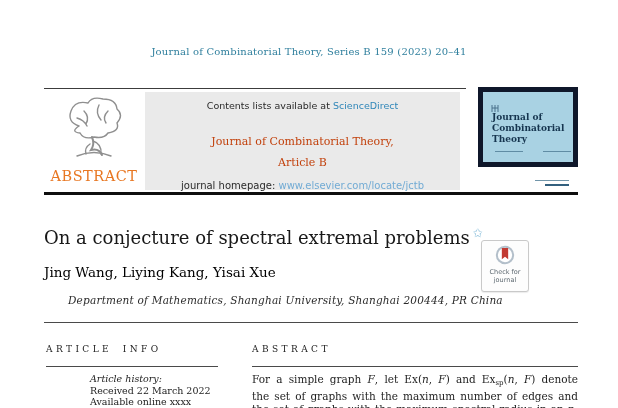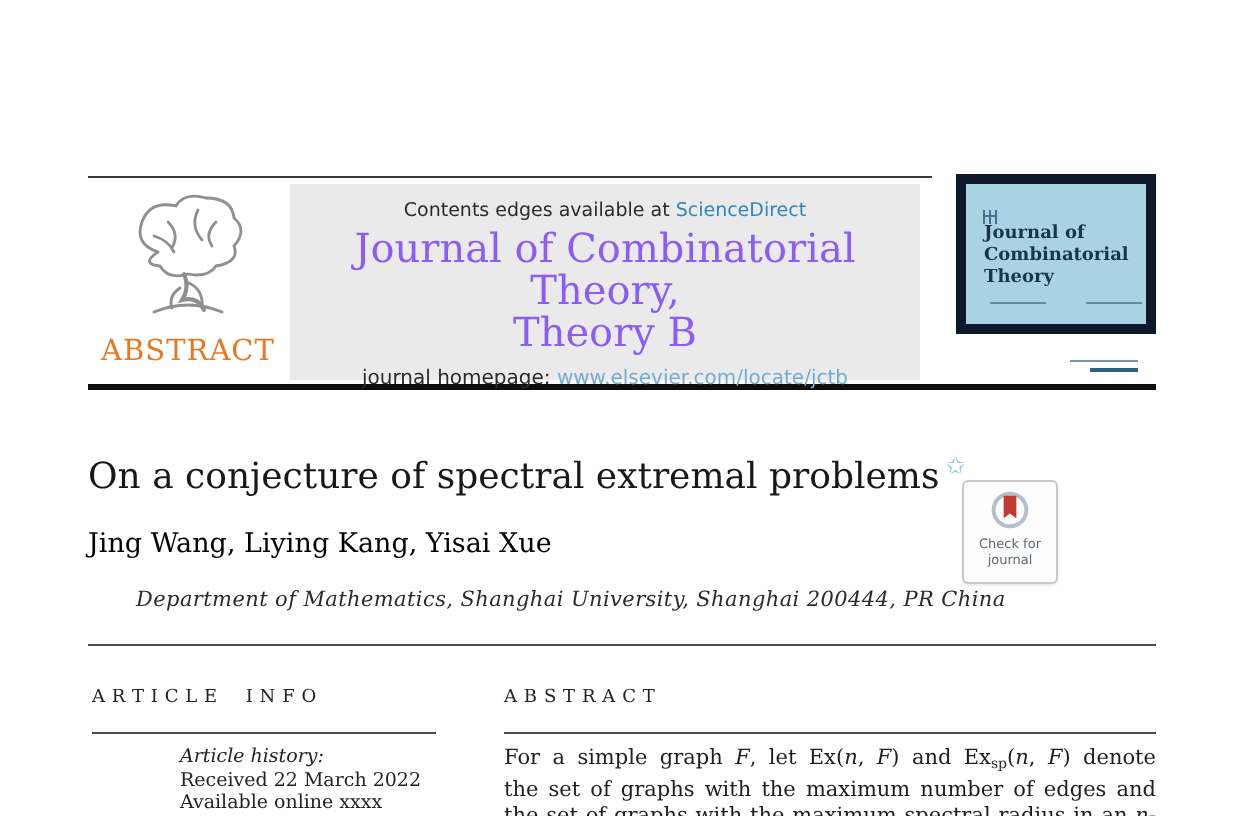--- a/index.html
+++ b/index.html
@@ -18,21 +18,21 @@
 
   #logo-block{left:46px;top:94px;width:96px;height:96px;text-align:center;}
   #logo-word{font-family:"DejaVu Serif","Liberation Serif",serif;
     color:#e87722;font-size:14.5px;letter-spacing:.5px;margin-top:-2px;}
 
   #grey-box{left:145px;top:92px;width:315px;height:98px;background:#eaeaea;
     text-align:center;}
   .sans{font-family:"DejaVu Sans","Liberation Sans",sans-serif;}
   #contents-line{margin-top:8px;font-size:9.5px;color:#2b2b2b;}
   #sciencedirect-link{color:#2f86b8;}
-  #gb-title{margin-top:3px;font-size:20px;line-height:21px;color:#8b5cf6;}
+  #gb-title{margin-top:20px;font-size:11px;line-height:21px;color:#c2410c;}
   #homepage-line{margin-top:7px;font-size:10px;color:#2b2b2b;}
   #homepage-link{color:#72abd4;}
 
   
   #cover{left:478px;top:87px;width:100px;height:80px;background:#a9d2e3;
     border:5px solid #0f172a;box-sizing:border-box;cursor:pointer;}
   #cover-mark{position:absolute;left:8px;top:6px;width:8px;height:9px;opacity:.75;}
   #cover-title{position:absolute;left:9px;top:20px;font-size:9px;line-height:11px;
     font-weight:bold;color:#16354f;}
   .cover-line{position:absolute;height:1px;background:#4d7a93;opacity:.8;}
@@ -70,20 +70,21 @@
     color:#1e1e1e;}
   .abs-line{text-align:justify;text-align-last:justify;}
   .it{font-style:italic;}
   .sub{font-size:7px;vertical-align:-2px;}
 </style>
 </head>
 <body>
 
 <div id="page">
 
+  <div class="abs" id="journal-ref">Journal of Combinatorial Theory, Series B 159 (2023) 20–41</div>
 
   <div class="abs" id="head-rule-top"></div>
   <div class="abs" id="head-rule-bottom"></div>
 
   <div class="abs" id="logo-block">
     <span>
       <svg width="74" height="72" viewBox="0 0 74 72">
         <g fill="none" stroke="#8f8f8f" stroke-width="1.4" stroke-linecap="round">
           <path d="M22 32 Q10 28 14 17 Q18 6 31 9 Q35 2 46 5 Q59 5 60 15 Q67 21 60 29 Q63 37 51 39 Q47 45 37 43 Q27 46 23 39 Q13 38 22 32"></path>
           <path d="M27 17 q6 6 2 13 M42 11 q-4 8 2 15 M51 17 q-6 6 -2 12 M20 24 q7 2 10 8"></path>
@@ -91,25 +92,25 @@
           <path d="M36 47 q9 3 8 13 M33 50 q-6 4 -4 10"></path>
           <path d="M20 62 q17 -7 34 0"></path>
         </g>
       </svg>
     </span>
     <div id="logo-word">ABSTRACT</div>
   </div>
 
   <div class="abs" id="grey-box">
     <div id="contents-line" class="sans">
-      <span>Contents edges available at </span><span id="sciencedirect-link">ScienceDirect</span>
+      <span>Contents lists available at </span><span id="sciencedirect-link">ScienceDirect</span>
     </div>
     <div id="gb-title">
       <div>Journal of Combinatorial Theory,</div>
-      <div>Theory B</div>
+      <div>Article B</div>
     </div>
     <div id="homepage-line" class="sans">
       <span>journal homepage: </span><span id="homepage-link">www.elsevier.com/locate/jctb</span>
     </div>
   </div>
 
   <div class="abs" id="cover">
     <span id="cover-mark">
       <svg width="8" height="9" viewBox="0 0 8 9">
         <g stroke="#2a506e" stroke-width="1">

